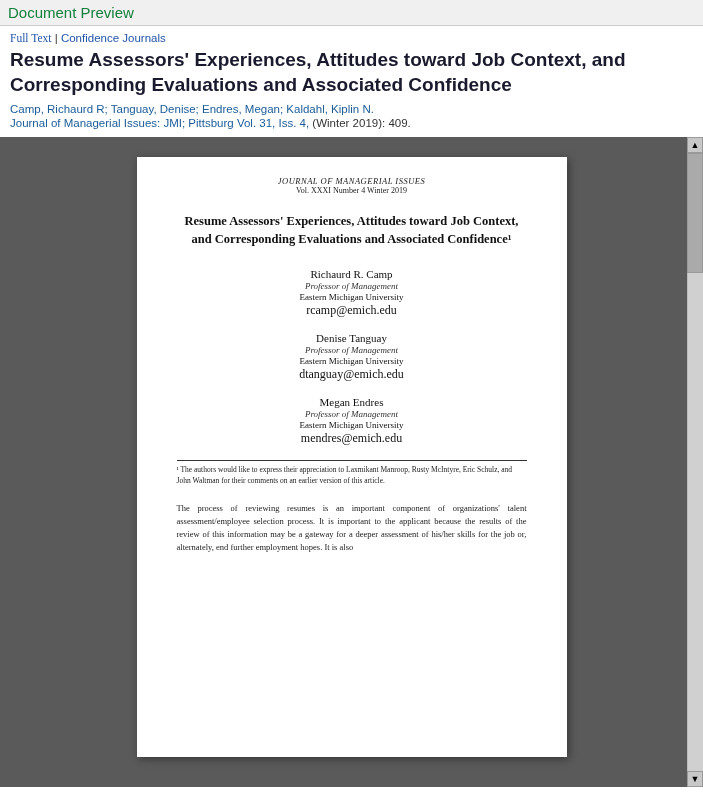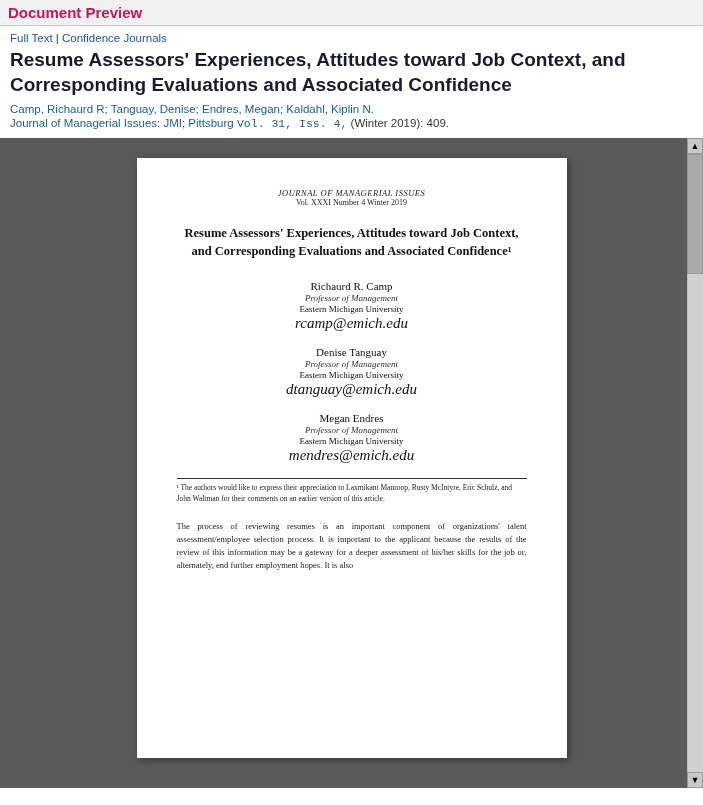--- a/index.html
+++ b/index.html
@@ -13,38 +13,39 @@
     }
 
     
     #top-bar {
       background: #f0f0f0;
       border-bottom: 1px solid #ccc;
       padding: 4px 8px;
     }
     #top-bar-title {
       font-size: 15px;
-      color: #be185d;
-      font-weight: bold;
+      color: #15803d;
+      font-weight: normal;
     }
 
     
     #meta-section {
       padding: 6px 10px 8px 10px;
       background: #fff;
     }
     #full-text-line {
       font-size: 11.5px;
       color: #333;
       margin-bottom: 4px;
     }
     #full-text-link {
       color: #2255aa;
       text-decoration: none;
       cursor: pointer;
+      font-family: Liberation Serif, serif;
     }
     #scholarly-link {
       color: #2255aa;
       text-decoration: none;
       cursor: pointer;
     }
     #article-title-meta {
       font-size: 19px;
       font-weight: bold;
       color: #1a1a2e;
@@ -58,21 +59,20 @@
     }
     #journal-line {
       font-size: 11.5px;
       color: #333;
     }
     #journal-line .journal-name {
       color: #1a5c99;
     }
     #journal-line .vol-info {
       color: #1a5c99;
-      font-family: Liberation Mono, monospace;
     }
 
     
     #preview-container {
       background: #5a5a5a;
       width: 100%;
       height: 650px;
       position: relative;
       overflow: hidden;
       display: flex;
@@ -127,21 +127,21 @@
       justify-content: center;
       font-size: 9px;
       cursor: pointer;
     }
 
     
     #paper-doc {
       background: #fff;
       width: 430px;
       min-height: 600px;
-      padding: 30px 40px 30px 40px;
+      padding: 19px 40px 30px 40px;
       box-shadow: 2px 2px 8px rgba(0,0,0,0.4);
       position: relative;
       font-family: "Times New Roman", Times, serif;
     }
 
     #paper-journal-header {
       text-align: center;
       margin-bottom: 18px;
     }
     #paper-journal-name {
@@ -179,23 +179,22 @@
       font-style: italic;
       color: #333;
       margin-bottom: 1px;
     }
     .paper-author-univ {
       font-size: 9px;
       color: #111;
       margin-bottom: 1px;
     }
     .paper-author-email {
-      font-size: 15px;
-      color: #111;
-      font-style: italic;
+      font-size: 12px;
+      color: #111;
     }
 
     #paper-abstract-text {
       font-size: 8.5px;
       color: #222;
       line-height: 1.5;
       text-align: justify;
       margin-top: 16px;
     }
 

